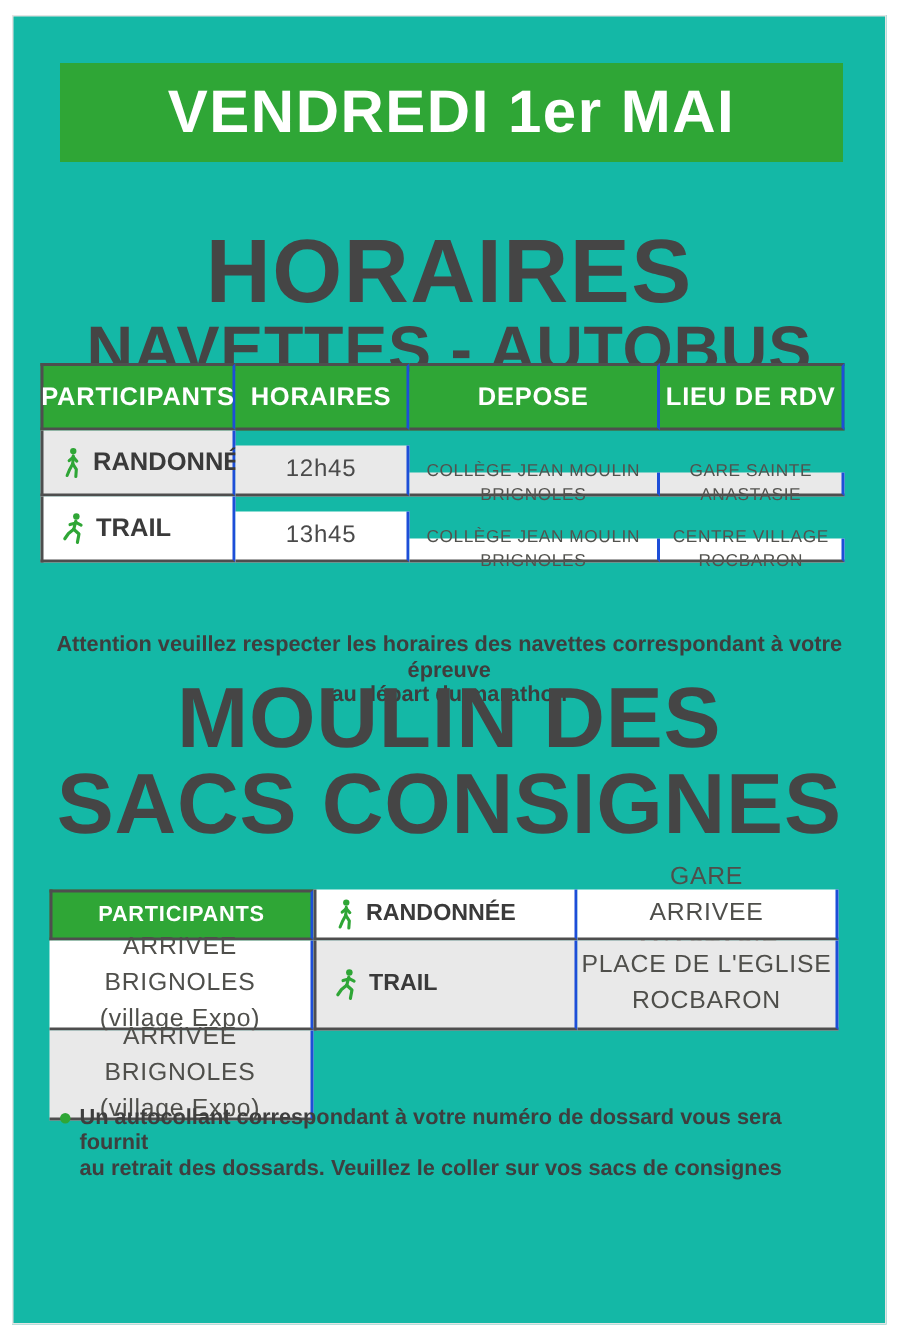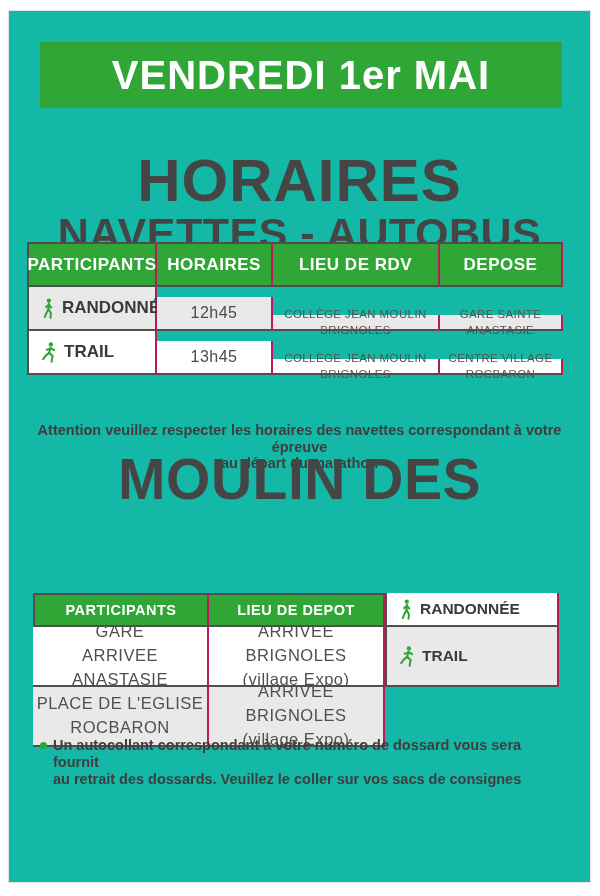--- a/index.html
+++ b/index.html
@@ -19,21 +19,21 @@
   .t-gestion    { top:440px; font-size:57px; line-height:57px; letter-spacing:.5px; }
 
   .preline { white-space:pre-line; }
 
   .tbl { position:absolute; display:grid; }
   .tbl1 { left:18px; top:231px; grid-template-columns:130px 116px 167px 123px;
     grid-template-rows:45px 44px 44px; }
   .tbl2 { left:24px; top:582px; grid-template-columns:176px 176px 174px;
     grid-template-rows:34px 60px 60px; }
 
-  .cell { border-right:2px solid #be185d; border-bottom:2px solid #4e4e4e;
+  .cell { border-right:2px solid #1d4ed8; border-bottom:2px solid #4e4e4e;
     display:flex; align-items:center; justify-content:center; background:#fff; }
   .cl { border-left:2px solid #4e4e4e; }
   .ct { border-top:2px solid #4e4e4e; }
   .hd { background:#2fa636; color:#ffffff; font-weight:bold; letter-spacing:.5px; }
   .tbl1 .hd { font-size:17px; }
   .tbl2 .hd { font-size:14.5px; }
   .grayrow { background:#e9e9e9; }
 
   .pcell { justify-content:flex-start; padding-left:12px; gap:6px; }
   .pname { font-weight:bold; color:#3a3a3a; }
@@ -60,22 +60,22 @@
 <div class="card">
 
   <div class="banner">VENDREDI 1er MAI</div>
 
   <div class="big-title t-horaires">HORAIRES</div>
   <div class="big-title t-navettes">NAVETTES - AUTOBUS</div>
 
   <div class="tbl tbl1">
     <div class="cell hd cl ct">PARTICIPANTS</div>
     <div class="cell hd ct">HORAIRES</div>
+    <div class="cell hd ct">DEPOSE</div>
     <div class="cell hd ct">LIEU DE RDV</div>
-    <div class="cell hd ct">DEPOSE</div>
 
     <div class="cell grayrow pcell cl">
       <svg class="person" viewBox="0 0 22 30" width="15" height="21">
         <circle cx="11.5" cy="3.6" r="3.1" fill="#2fa636"></circle>
         <g stroke="#2fa636" stroke-width="3" fill="none" stroke-linecap="round" stroke-linejoin="round">
           <path d="M11.5 8.2 L11 16"></path>
           <path d="M11 16 L14.5 21.5 L14 28.5"></path>
           <path d="M11 16 L8 21.5 L5.5 27.5"></path>
           <path d="M11.5 9.5 L15 13.5"></path>
           <path d="M11.5 9.5 L7.5 13"></path>
@@ -107,25 +107,25 @@
 BRIGNOLES</div>
     <div class="cell loc1 preline">CENTRE VILLAGE
 ROCBARON</div>
   </div>
 
   <div class="note1 preline">Attention veuillez respecter les horaires des navettes correspondant à votre épreuve
 au départ du marathon</div>
 
   <div class="big-title t-gestion">
     <div>MOULIN DES</div>
+    <div>SACS CONSIGNES</div>
   </div>
 
   <div class="tbl tbl2">
     <div class="cell hd cl ct">PARTICIPANTS</div>
-    <div class="cell hd ct">LIEU DE DEPOT</div>
 
     <div class="cell pcell cl">
       <svg class="person" viewBox="0 0 22 30" width="15" height="21">
         <circle cx="11.5" cy="3.6" r="3.1" fill="#2fa636"></circle>
         <g stroke="#2fa636" stroke-width="3" fill="none" stroke-linecap="round" stroke-linejoin="round">
           <path d="M11.5 8.2 L11 16"></path>
           <path d="M11 16 L14.5 21.5 L14 28.5"></path>
           <path d="M11 16 L8 21.5 L5.5 27.5"></path>
           <path d="M11.5 9.5 L15 13.5"></path>
           <path d="M11.5 9.5 L7.5 13"></path>

